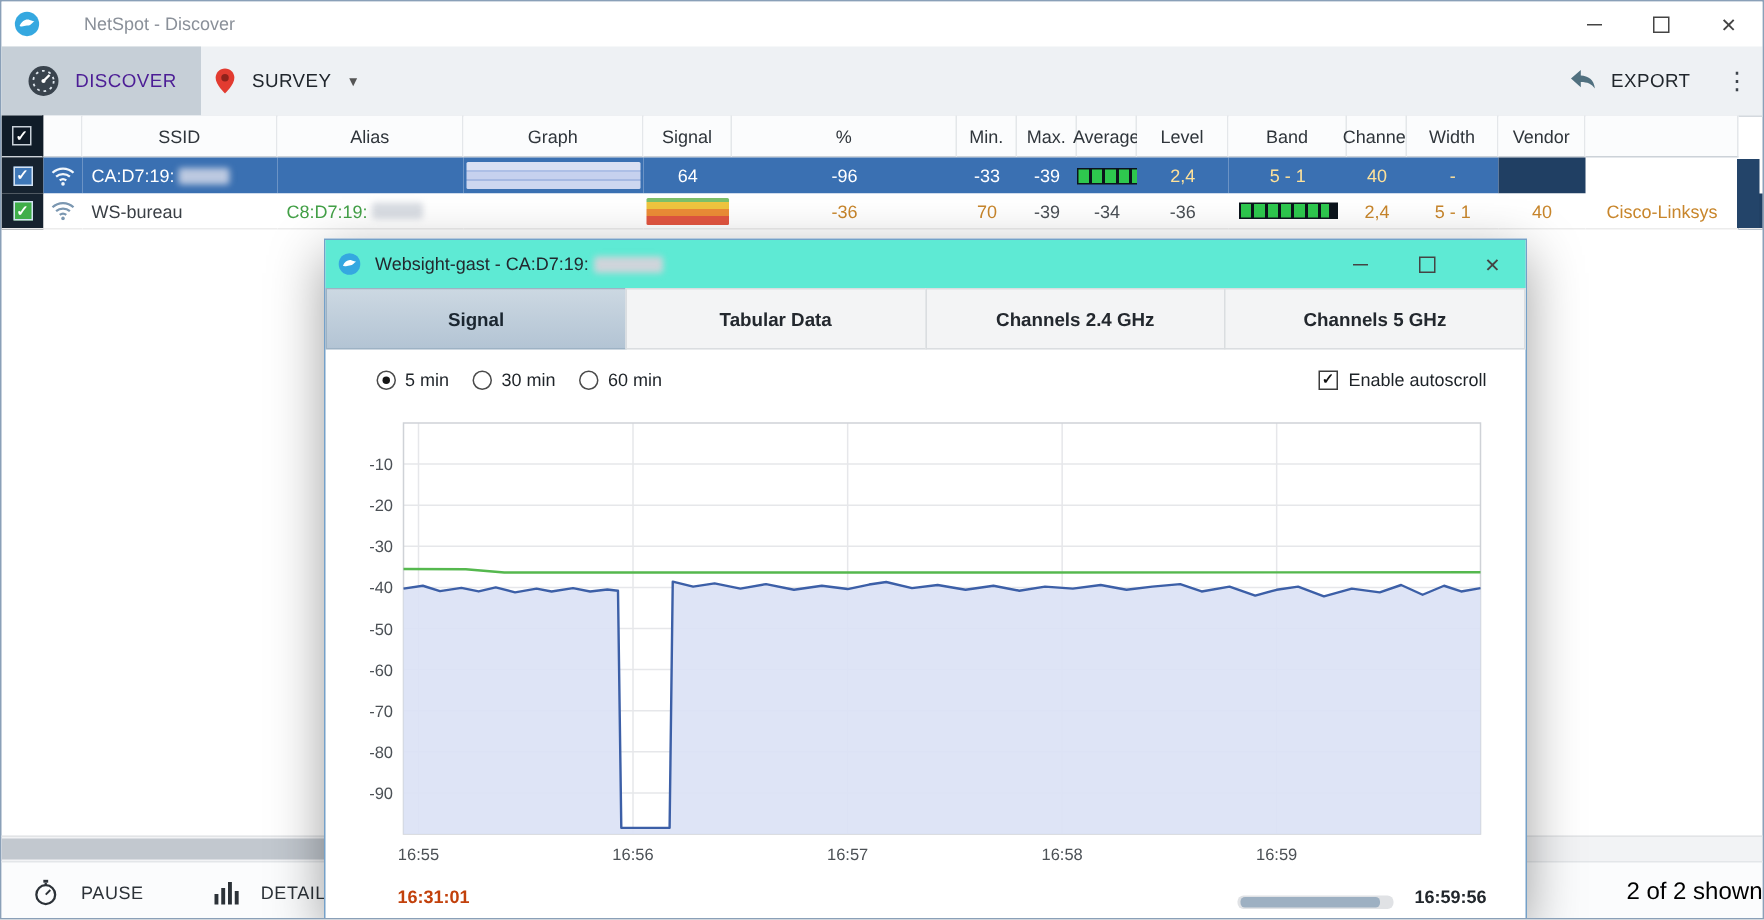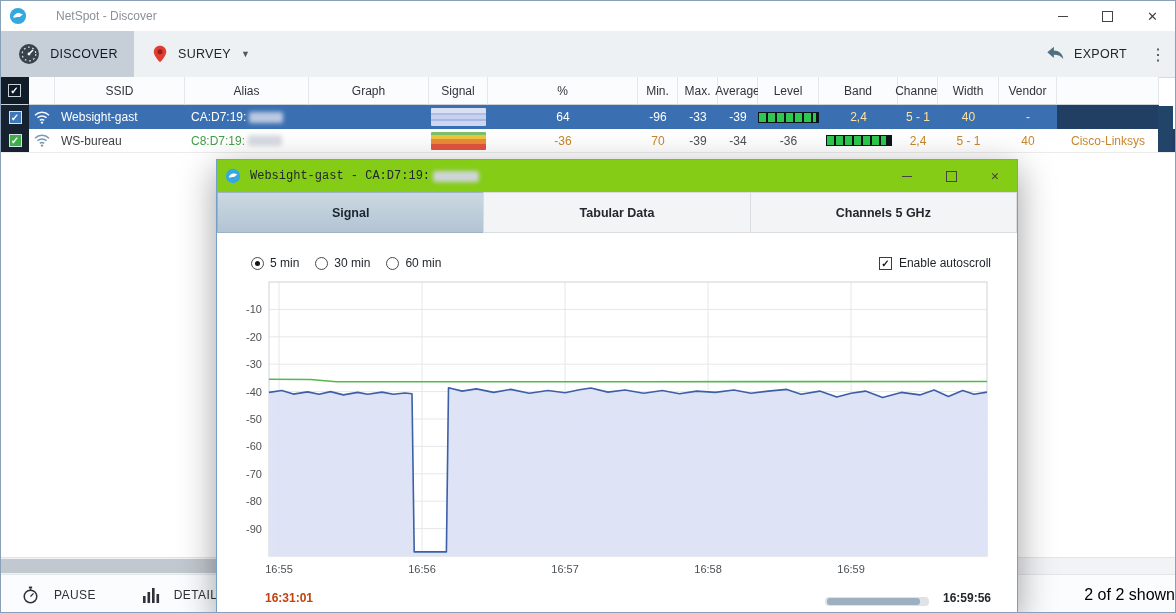--- a/index.html
+++ b/index.html
@@ -10,22 +10,22 @@
   .logo{width:18px;height:18px;margin-left:8px;flex:0 0 auto;}
   .title-text{margin-left:8px;font-size:12px;color:#8a9099;}
   .wincontrols{margin-left:auto;display:flex;height:100%;}
   .winbtn{width:45px;height:100%;display:flex;align-items:center;justify-content:center;color:#444;font-size:13px;cursor:pointer;}
   .ic-min{display:block;width:10px;height:0;border-top:1px solid #444;}
   .ic-max{display:block;width:9px;height:9px;border:1px solid #444;}
   .ic-close{font-size:13px;color:#444;line-height:1;}
 
   
   .toolbar{position:absolute;left:0;top:30px;right:0;height:46px;background:#eef1f4;border-bottom:1px solid #d4d9de;display:flex;align-items:center;}
-  .tb-discover{height:100%;width:133px;background:#c6cfd7;display:flex;align-items:center;justify-content:center;gap:9px;font-size:12.5px;color:#0f172a;letter-spacing:.3px;cursor:pointer;}
-  .tb-survey{height:100%;padding:0 16px 0 16px;display:flex;align-items:center;gap:8px;font-size:12.5px;color:#20262c;letter-spacing:.3px;cursor:pointer;}
+  .tb-discover{height:100%;width:133px;background:#c6cfd7;display:flex;align-items:center;justify-content:center;gap:9px;font-size:12.5px;color:#4c1d95;letter-spacing:.3px;cursor:pointer;}
+  .tb-survey{height:100%;padding:0 16px 0 6px;display:flex;align-items:center;gap:8px;font-size:12.5px;color:#20262c;letter-spacing:.3px;cursor:pointer;}
   .caret{font-size:9px;color:#555;margin-left:2px;}
   .tb-right{margin-left:auto;display:flex;align-items:center;height:100%;}
   .tb-export{display:flex;align-items:center;gap:8px;font-size:12.5px;color:#20262c;letter-spacing:.3px;padding:0 14px;cursor:pointer;height:100%;}
   .tb-menu{width:34px;height:100%;display:flex;align-items:center;justify-content:center;font-size:16px;color:#3d444b;cursor:pointer;}
 
   
   .tbl{position:absolute;left:0;top:76px;width:1176px;}
   .trow{display:grid;grid-template-columns:28px 26px 130px 124px 120px 59px 150px 40px 40px 40px 61px 79px 40px 61px 58px 102px 18px;}
   .thead{height:28px;}
   .thead .cell{background:#fbfcfd;border-right:1px solid #e4e7ea;border-bottom:1px solid #ccd2d8;color:#2f353b;font-size:12px;display:flex;align-items:center;justify-content:center;cursor:pointer;}
@@ -68,29 +68,29 @@
   .hscroll{position:absolute;left:0;right:0;top:556px;height:17px;background:#f2f3f5;border-top:1px solid #e2e4e6;}
   .hscroll .thumb{position:absolute;left:0;top:1px;height:14px;width:552px;background:#c2c8cf;cursor:pointer;}
 
   
   .statusbar{position:absolute;left:0;right:0;top:573px;height:40px;background:#fbfcfd;border-top:1px solid #e3e6e9;display:flex;align-items:center;padding-left:20px;box-sizing:border-box;}
   .sb-btn{display:flex;align-items:center;gap:14px;margin-right:46px;font-size:12px;color:#2c3238;letter-spacing:.4px;cursor:pointer;}
   .sb-shown{margin-left:auto;padding-right:0;font-size:16px;color:#000000;}
 
   
   .dialog{position:absolute;left:215px;top:158px;width:802px;height:455px;background:#fff;border:1px solid #74a0c8;box-shadow:0 10px 34px rgba(0,0,0,.38);box-sizing:border-box;}
-  .dlg-titlebar{position:absolute;left:0;top:0;right:0;height:32px;display:flex;align-items:center;background:#84cc16;font-family:Liberation Mono, monospace;}
+  .dlg-titlebar{position:absolute;left:0;top:0;right:0;height:32px;display:flex;align-items:center;background:#5eead4;}
   .dlg-title{margin-left:9px;font-size:12px;color:#23282e;display:flex;align-items:center;}
   .dlg-controls-win{margin-left:auto;display:flex;height:100%;}
   .dlg-winbtn{width:44px;height:100%;display:flex;align-items:center;justify-content:center;color:#222;cursor:pointer;}
   .tabs{position:absolute;left:0;top:32px;right:0;height:41px;display:flex;}
   .tab{flex:1;display:flex;align-items:center;justify-content:center;font-size:12.5px;font-weight:700;color:#23282e;background:#f3f4f5;border:1px solid #dadde0;margin-left:-1px;box-sizing:border-box;cursor:pointer;}
   .tab:first-child{margin-left:0;}
   .tab.active{background:linear-gradient(180deg,#ccd8e2,#b3c4d4);border:1px solid #9db2c4;color:#1b2630;}
-  .dlg-controls{position:absolute;left:34px;right:26px;top:86px;height:24px;display:flex;align-items:flex-end;justify-content:space-between;}
+  .dlg-controls{position:absolute;left:34px;right:26px;top:86px;height:24px;display:flex;align-items:flex-start;justify-content:space-between;}
   .radio-group{display:flex;align-items:center;gap:16px;}
   .radio-opt{display:flex;align-items:center;gap:6px;font-size:12px;color:#1e2328;cursor:pointer;}
   .radio{width:13px;height:13px;border:1px solid #4a4a4a;border-radius:50%;position:relative;box-sizing:border-box;background:#fff;}
   .radio.sel::after{content:"";position:absolute;inset:3px;border-radius:50%;background:#151515;}
   .check-opt{display:flex;align-items:center;gap:7px;font-size:12px;color:#1e2328;cursor:pointer;}
   .dlg-cb{width:13px;height:13px;border:1px solid #3c3c3c;background:#fff;display:flex;align-items:center;justify-content:center;font-size:10px;font-weight:700;color:#111;box-sizing:border-box;}
   .chart-svg{position:absolute;left:10px;top:114px;}
   .grid{stroke:#e6e7ea;stroke-width:1;}
   .plotborder{fill:none;stroke:#cfd2d7;stroke-width:1;}
   .ylab{font-family:"Liberation Sans",sans-serif;font-size:11px;fill:#4c5156;text-anchor:end;}
@@ -184,21 +184,20 @@
           <span class="cb cb-row1">✓</span>
         </div>
       <div class="cell">
         <svg class="wifi" viewBox="0 0 16 13">
             <path d="M1 4.2a10 10 0 0 1 14 0" fill="none" stroke="currentColor" stroke-width="1.5"></path>
             <path d="M3.4 6.8a7 7 0 0 1 9.2 0" fill="none" stroke="currentColor" stroke-width="1.5"></path>
             <path d="M5.8 9.3a3.6 3.6 0 0 1 4.4 0" fill="none" stroke="currentColor" stroke-width="1.5"></path>
             <circle cx="8" cy="11.6" r="1.2" fill="currentColor"></circle>
           </svg>
       </div>
-      <div class="cell al">Websight-gast</div>
       <div class="cell al">
           <span>CA:D7:19:</span>
           <span class="redact rd1"></span>
         </div>
       <div class="cell"></div>
       <div class="cell">
           <div class="minigraph mg1"></div>
         </div>
       <div class="cell">64</div>
       <div class="cell">-96</div>
@@ -302,20 +301,21 @@
           </div>
         <div class="dlg-winbtn">
             <span class="ic-close">✕</span>
           </div>
       </div>
     </div>
 
     <div class="tabs">
       <div class="tab active">Signal</div>
       <div class="tab">Tabular Data</div>
+      <div class="tab">Channels 2.4 GHz</div>
       <div class="tab">Channels 5 GHz</div>
     </div>
 
     <div class="dlg-controls">
       <div class="radio-group">
         <label class="radio-opt">
             <span class="radio sel"></span>
             <span>5 min</span>
           </label>
         <label class="radio-opt">

